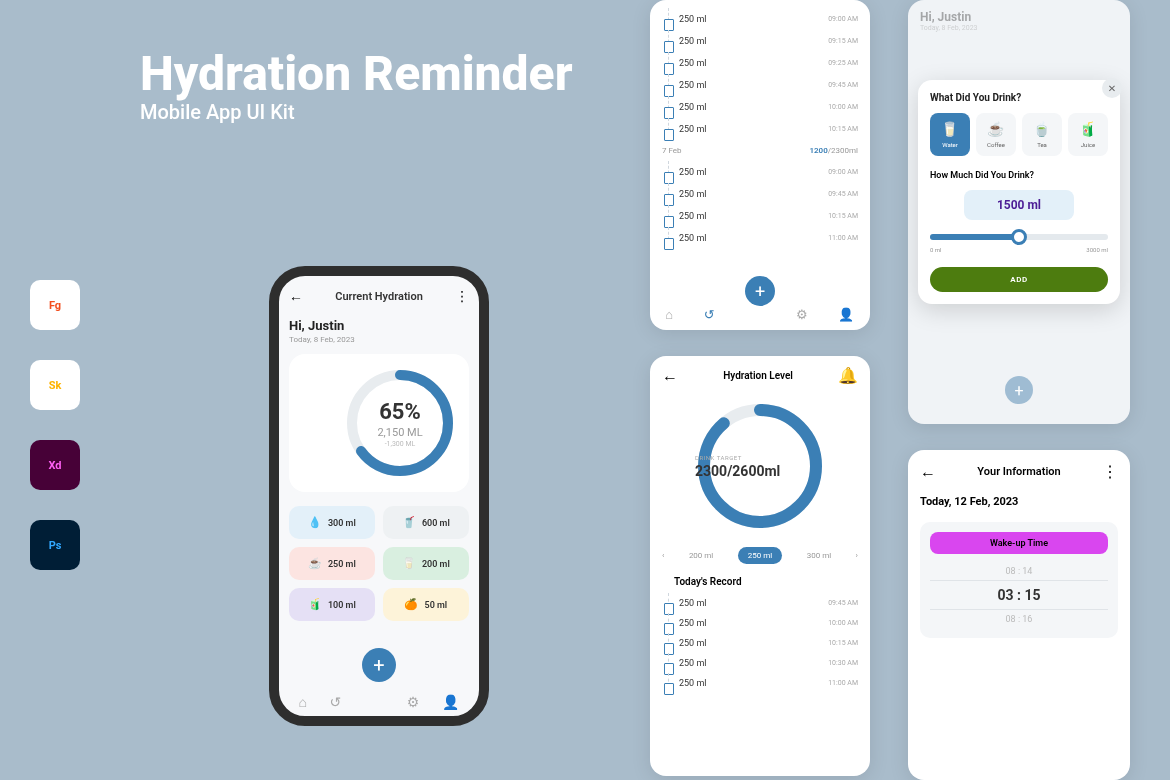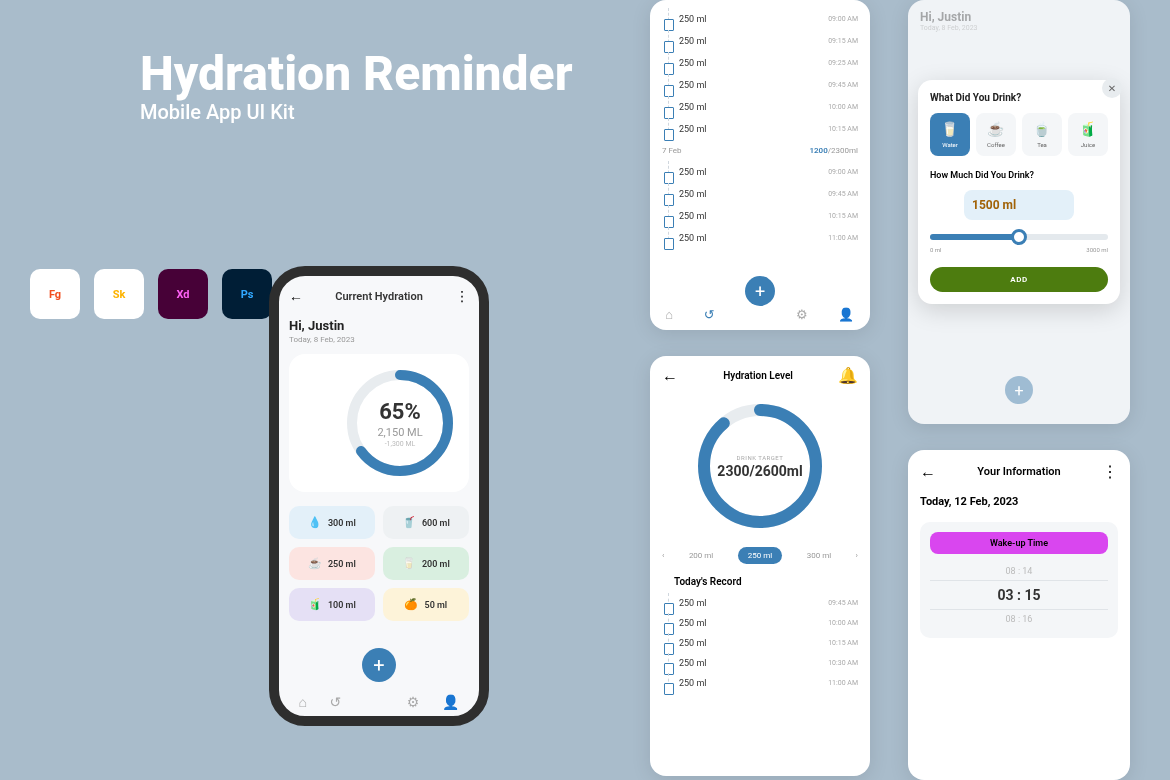--- a/index.html
+++ b/index.html
@@ -1,19 +1,19 @@
 <!DOCTYPE html>
 <html><head>
 <meta charset="utf-8">
 <style>
 *{margin:0;padding:0;box-sizing:border-box;font-family:-apple-system,BlinkMacSystemFont,'Segoe UI',Roboto,sans-serif}
 body{background:#a9bccb;width:1170px;height:780px;overflow:hidden;position:relative}
 .hero-title{position:absolute;left:140px;top:45px;color:#fff;font-size:48px;font-weight:800}
 .hero-sub{position:absolute;left:140px;top:100px;color:#fff;font-size:20px;font-weight:500}
-.tool-icons{position:absolute;left:30px;top:269px;display:flex;flex-direction:row;gap:14px}
+.tool-icons{position:absolute;left:30px;top:280px;display:flex;flex-direction:column;gap:30px}
 .tool-icon{width:50px;height:50px;background:#fff;border-radius:10px;display:flex;align-items:center;justify-content:center;font-size:11px;font-weight:700}
 .ti-figma{color:#f24e1e}
 .ti-sketch{color:#fdb300}
 .ti-xd{background:#470137;color:#ff61f6}
 .ti-ps{background:#001e36;color:#31a8ff}
 .phone{position:absolute;left:269px;top:266px;width:220px;height:460px;background:#f7f8fa;border:10px solid #2e2e2e;border-radius:36px;padding:8px 10px;overflow:hidden}
 .p-hdr{display:flex;align-items:center;justify-content:space-between;padding:4px 0}
 .back-ic{font-size:14px;cursor:pointer}
 .p-title{font-size:11px;font-weight:600;color:#333}
 .dots{font-size:14px;cursor:pointer;line-height:1}
@@ -42,21 +42,21 @@
 .log-row::before{content:"";position:absolute;left:-5px;top:50%;width:8px;height:10px;background:#fff;border:1px solid #3b7fb5;border-radius:1px}
 .log-time{font-size:7px;color:#aaa}
 .panel-a .fab2{position:absolute;bottom:24px;left:50%;transform:translateX(-50%);width:30px;height:30px;background:#3b7fb5;border-radius:50%;color:#fff;display:flex;align-items:center;justify-content:center;font-size:18px;cursor:pointer;z-index:2}
 .panel-a .navbar2{position:absolute;bottom:8px;left:0;right:0;display:flex;justify-content:space-around;color:#aaa;font-size:13px}
 
 .panel-b{left:650px;top:356px;width:220px;height:420px;padding:10px 12px}
 .pb-hdr{display:flex;align-items:center;justify-content:space-between}
 .pb-title{font-size:10px;font-weight:600}
 .ring2{position:relative;width:130px;height:130px;margin:16px auto}
 .ring2 svg{transform:rotate(-90deg)}
-.r2-txt{position:absolute;top:0;left:0;width:100%;height:100%;display:flex;flex-direction:column;align-items:center;justify-content:center}
+.r2-txt{position:absolute;top:0;left:0;width:100%;height:100%;display:flex;flex-direction:column;justify-content:center}
 .r2-lbl{font-size:6px;color:#aaa;letter-spacing:.5px}
 .r2-val{font-size:14px;font-weight:700;color:#333;margin-top:2px}
 .sel-row{display:flex;align-items:center;justify-content:space-between;margin-top:8px;font-size:8px;color:#999}
 .sel-pill{background:#3b7fb5;color:#fff;padding:4px 10px;border-radius:10px;font-size:8px}
 .sec-title{font-size:10px;font-weight:600;margin:12px 12px 6px}
 .rec-row{display:flex;align-items:center;justify-content:space-between;padding:5px 0;font-size:9px;color:#333;border-left:1px dashed #d0d7de;margin-left:6px;padding-left:10px;position:relative}
 .rec-row::before{content:"";position:absolute;left:-5px;top:50%;width:8px;height:10px;background:#fff;border:1px solid #3b7fb5;border-radius:1px}
 .rec-row.reminder::before{border-radius:50%;width:8px;height:8px;background:#fff;border:1px solid #aaa}
 .edit-ic{font-size:8px;color:#aaa;margin-left:4px}
 
@@ -65,21 +65,21 @@
 .pc-name{font-size:12px;font-weight:700;color:#333}
 .pc-date{font-size:7px;color:#999}
 .modal{position:absolute;left:10px;right:10px;top:80px;background:#fff;border-radius:14px;padding:12px;box-shadow:0 6px 24px rgba(0,0,0,.15)}
 .close-x{position:absolute;right:-2px;top:-2px;width:20px;height:20px;background:#e8ecef;border-radius:50%;display:flex;align-items:center;justify-content:center;font-size:10px;color:#666;cursor:pointer}
 .m-title{font-size:10px;font-weight:700;color:#222}
 .drink-opts{display:flex;gap:6px;margin-top:10px}
 .d-opt{flex:1;background:#f4f6f8;border-radius:8px;padding:8px 2px;display:flex;flex-direction:column;align-items:center;gap:4px;font-size:6px;color:#666;cursor:pointer}
 .d-opt.active{background:#3b7fb5;color:#fff}
 .d-ic{font-size:14px}
 .m-q{font-size:9px;font-weight:600;margin-top:14px}
-.amt-pill{background:#e3f0f9;color:#a16207;font-weight:700;padding:8px;border-radius:8px;text-align:left;margin:10px auto;width:110px;font-size:12px}
+.amt-pill{background:#e3f0f9;color:#4c1d95;font-weight:700;padding:8px;border-radius:8px;text-align:center;margin:10px auto;width:110px;font-size:12px}
 .slider{position:relative;height:6px;background:#e4e9ed;border-radius:3px;margin-top:14px}
 .slider-fill{position:absolute;left:0;top:0;bottom:0;width:50%;background:#3b7fb5;border-radius:3px}
 .slider-th{position:absolute;left:50%;top:-5px;width:16px;height:16px;background:#fff;border:3px solid #3b7fb5;border-radius:50%;transform:translateX(-50%);cursor:pointer}
 .slider-lbls{display:flex;justify-content:space-between;font-size:6px;color:#999;margin-top:6px}
 .add-btn{background:#4d7c0f;color:#fff;text-align:center;padding:8px;border-radius:20px;font-size:8px;font-weight:600;margin-top:14px;letter-spacing:.5px;cursor:pointer}
 .pc-fab{position:absolute;bottom:20px;left:50%;transform:translateX(-50%);width:28px;height:28px;background:#9fbcd3;border-radius:50%;color:#fff;display:flex;align-items:center;justify-content:center;font-size:16px}
 
 .panel-d{left:908px;top:450px;width:222px;height:330px;padding:12px}
 .pd-hdr{display:flex;align-items:center;justify-content:space-between}
 .pd-title{font-size:11px;font-weight:600}

